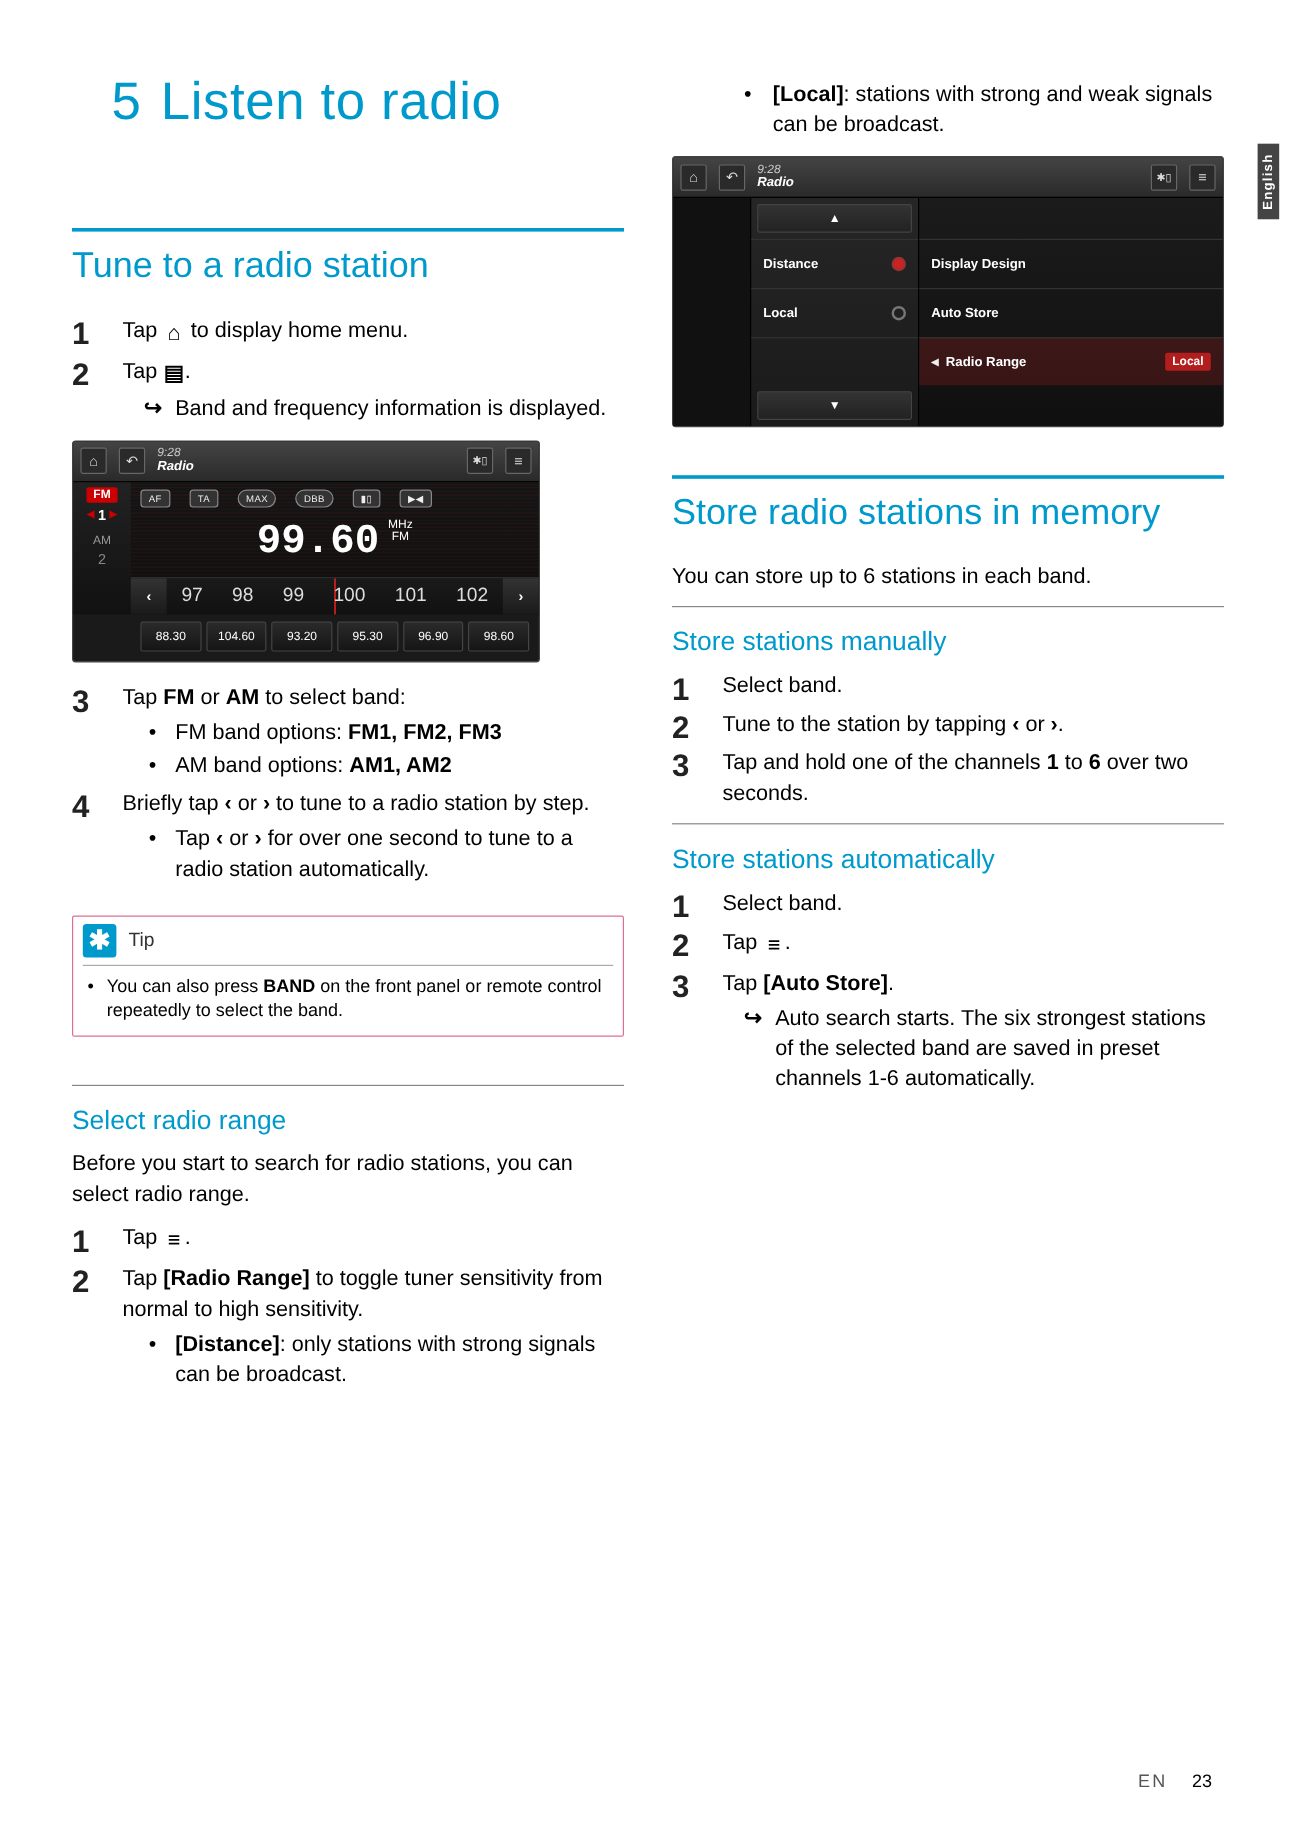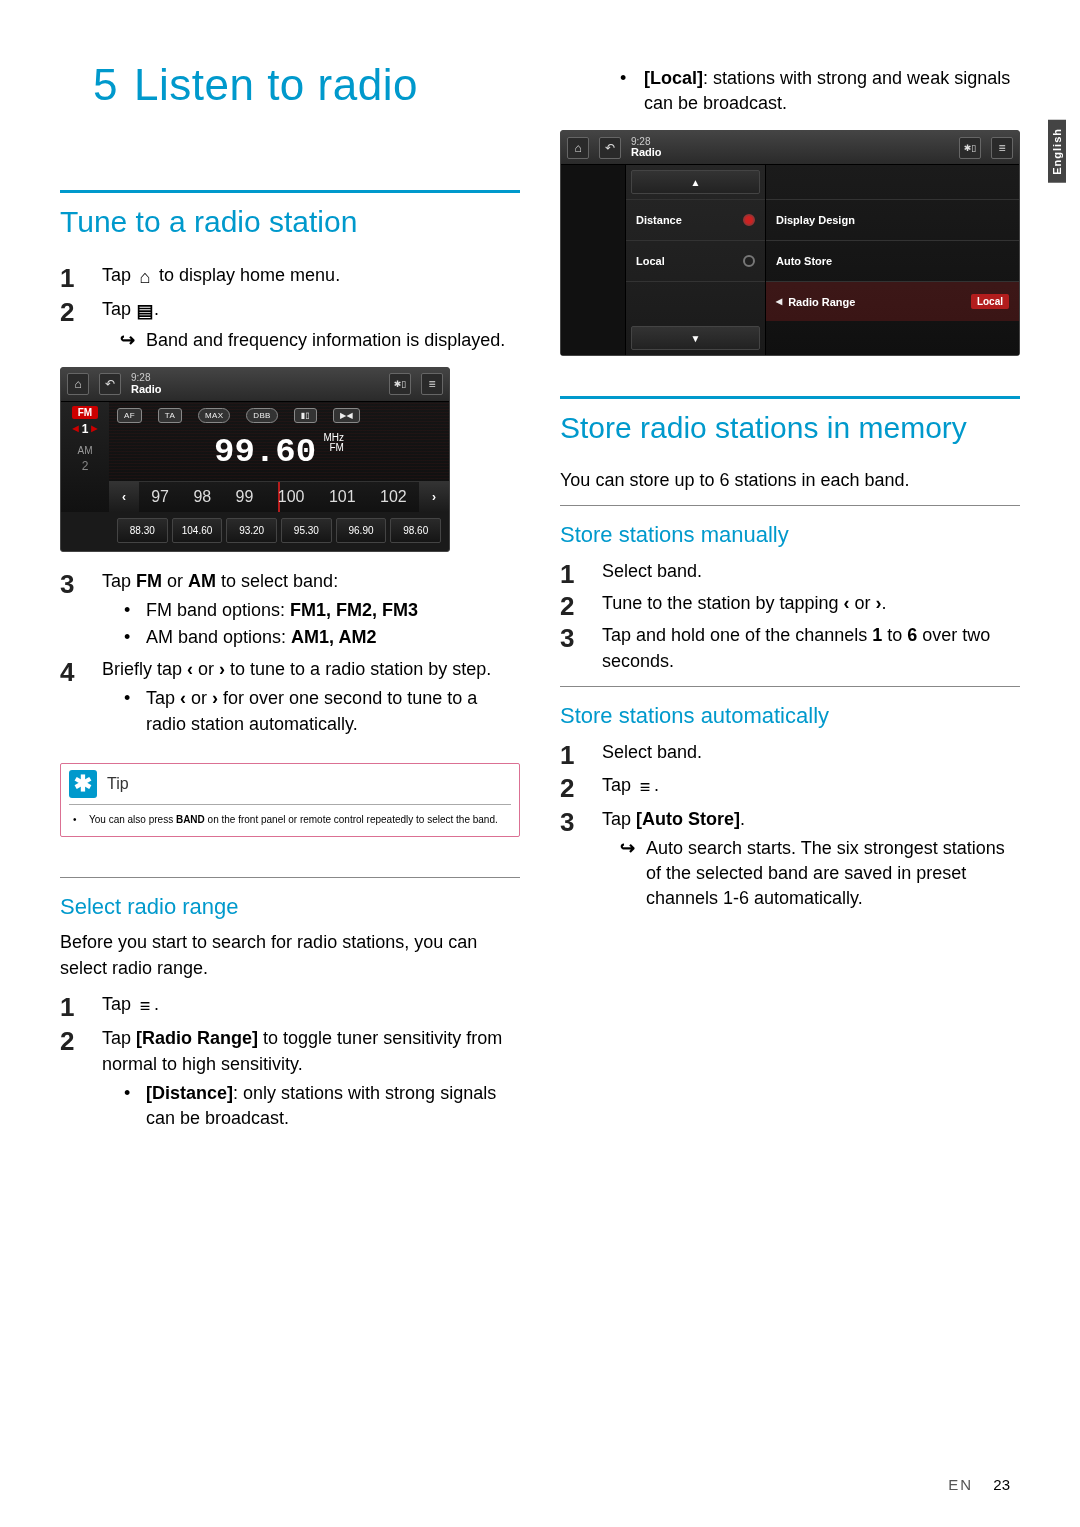--- a/index.html
+++ b/index.html
@@ -144,21 +144,21 @@
     font-size: 16px;
     color: #333;
   }
   .tip-rule {
     border: none;
     border-top: 1px solid #aaa;
     margin: 0 8px;
   }
   .tip-body {
     padding: 8px 12px 10px 12px;
-    font-size: 10px;
+    font-size: 15px;
     line-height: 1.35;
   }
   .tip-body ul { list-style: none; }
   .tip-body li { position: relative; padding-left: 16px; }
   .tip-body li::before { content: "•"; position: absolute; left: 0; }
 
   
   .device {
     background: #1a1a1a;
     border-radius: 3px;
@@ -170,21 +170,21 @@
   }
   .dev-top {
     display: flex;
     align-items: center;
     height: 34px;
     padding: 0 6px;
     gap: 10px;
     border-bottom: 1px solid #000;
     background: linear-gradient(#444, #2a2a2a);
   }
-  .dev-top .titleblock { flex: 1; line-height: 1.05; font-size: 10px; color: #ccc; }
+  .dev-top .titleblock { flex: 1; line-height: 1.05; font-size: 10px; color: #ccc; font-style: italic; }
   .dev-top .titleblock .t1 { font-size: 10px; }
   .dev-top .titleblock .t2 { font-size: 11px; font-weight: 600; color: #fff; }
   .dev-ico {
     width: 22px;
     height: 22px;
     border: 1px solid #666;
     border-radius: 2px;
     display: flex;
     align-items: center;
     justify-content: center;
@@ -243,21 +243,21 @@
     color: #eee;
     background: #333;
     letter-spacing: 0.3px;
   }
   .badge.oval { border-radius: 8px; }
   .freq {
     text-align: center;
     padding: 4px 0 10px 0;
   }
   .freq-main { font-size: 34px; font-weight: 700; display: inline-block; font-family: Liberation Mono, monospace; }
-  .freq-unit { display: inline-block; font-size: 10px; line-height: 1; vertical-align: 10px; text-align: right; margin-left: 4px; }
+  .freq-unit { display: inline-block; font-size: 10px; line-height: 1; vertical-align: 10px; text-align: center; margin-left: 4px; }
   .dial {
     display: flex;
     align-items: center;
     border-top: 1px solid #333;
   }
   .dial .arrow {
     width: 30px;
     height: 30px;
     display: flex;
     align-items: center;

